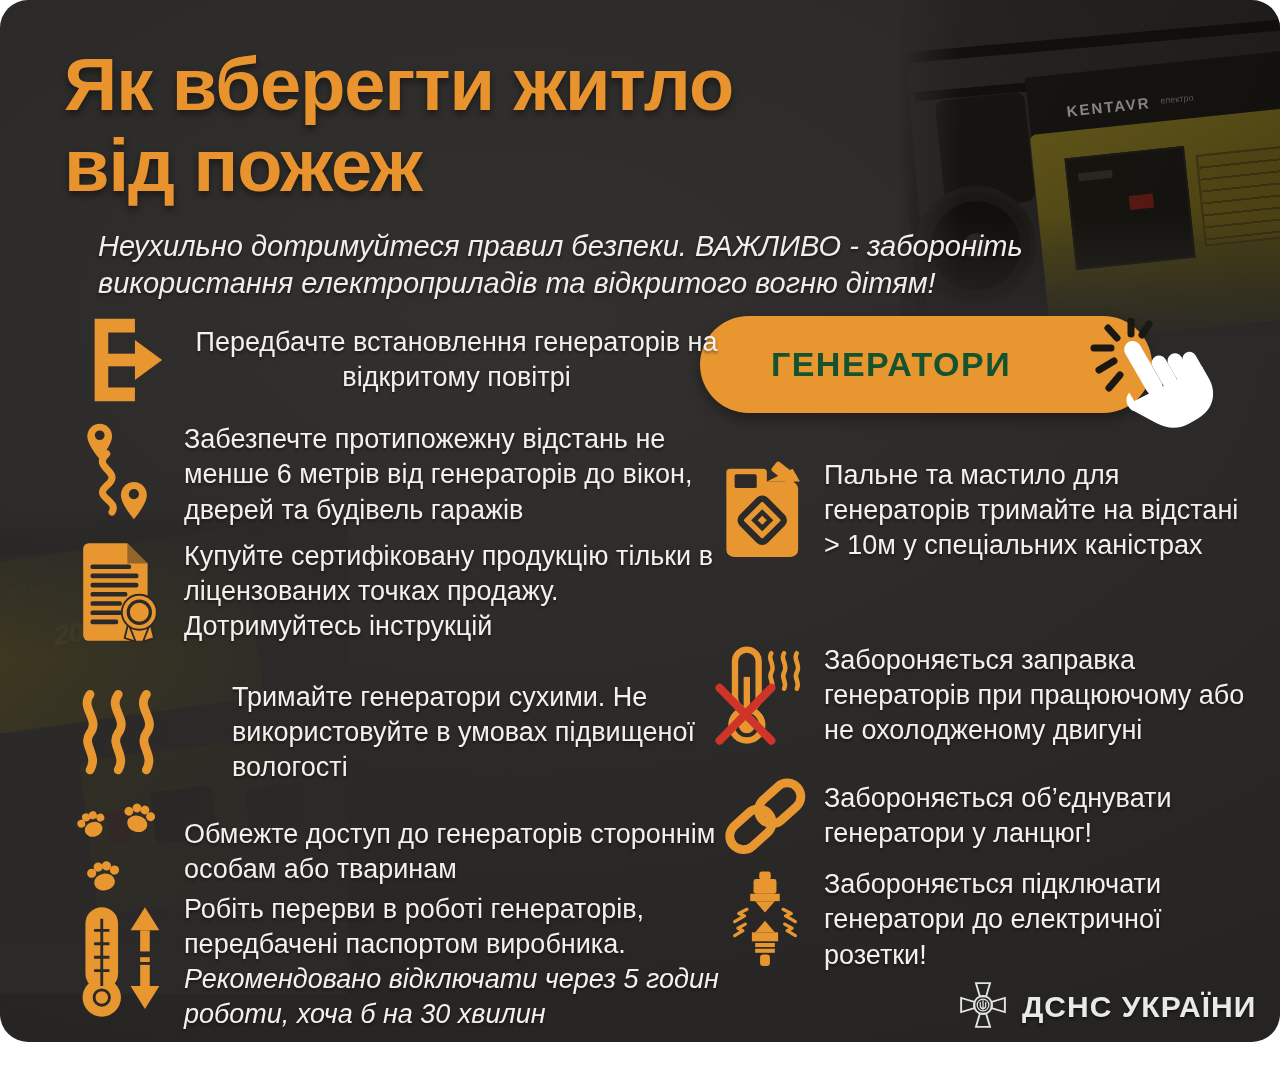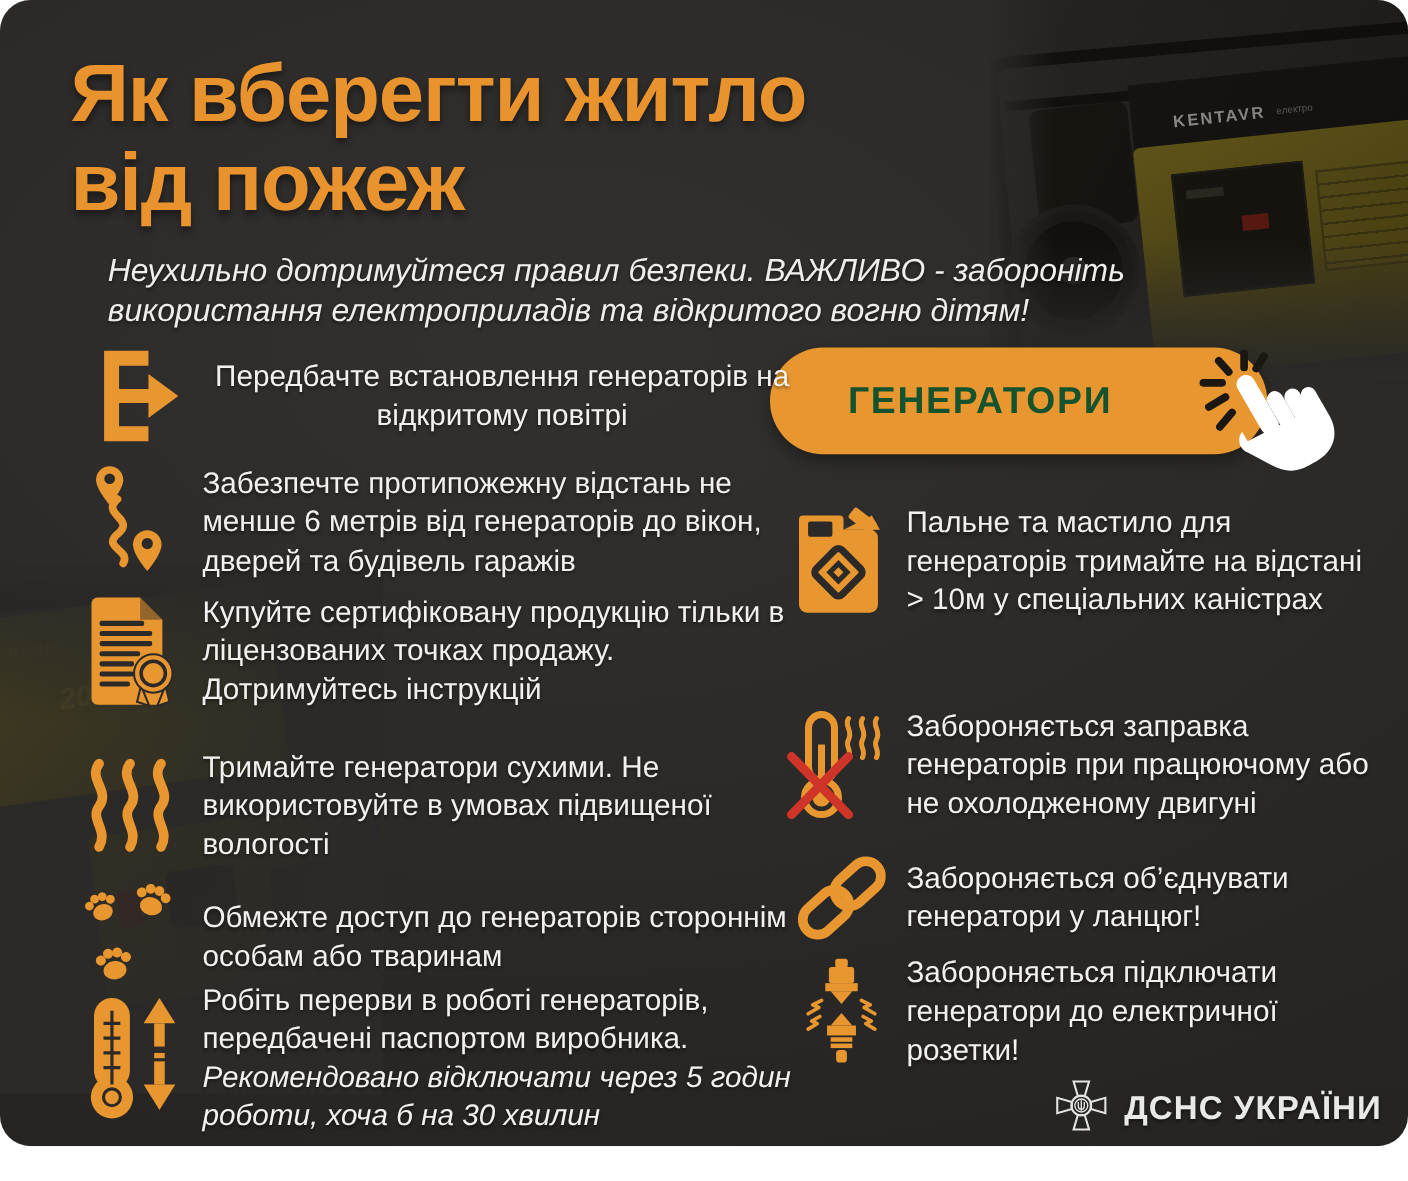--- a/index.html
+++ b/index.html
@@ -186,21 +186,21 @@
           <polygon points="-12,12 -4,32 -16,28" fill="currentColor" stroke="#2b2a28" stroke-width="2"></polygon>
           <polygon points="12,12 16,28 4,32" fill="currentColor" stroke="#2b2a28" stroke-width="2"></polygon>
           <circle r="19" fill="currentColor" stroke="#2b2a28" stroke-width="2"></circle>
           <circle r="12" fill="none" stroke="#2b2a28" stroke-width="3.5"></circle>
         </g>
       </svg>
     </div>
     <p>Купуйте сертифіковану продукцію тільки в ліцензованих точках продажу. Дотримуйтесь інструкцій</p>
   </div>
 
-  <div class="tip left" style="top:680px;">
+  <div class="tip left" style="top:680px;gap:48px;">
     <div class="icon-box">
       <svg viewBox="0 0 100 100" width="88" height="92">
         <g fill="none" stroke="currentColor" stroke-width="10" stroke-linecap="round">
           <path d="M16 6 C4 22 28 34 16 50 C6 64 26 74 16 92"></path>
           <path d="M48 6 C36 22 60 34 48 50 C38 64 58 74 48 92"></path>
           <path d="M80 6 C68 22 92 34 80 50 C70 64 90 74 80 92"></path>
         </g>
       </svg>
     </div>
     <p>Тримайте генератори сухими. Не використовуйте в умовах підвищеної вологості</p>

